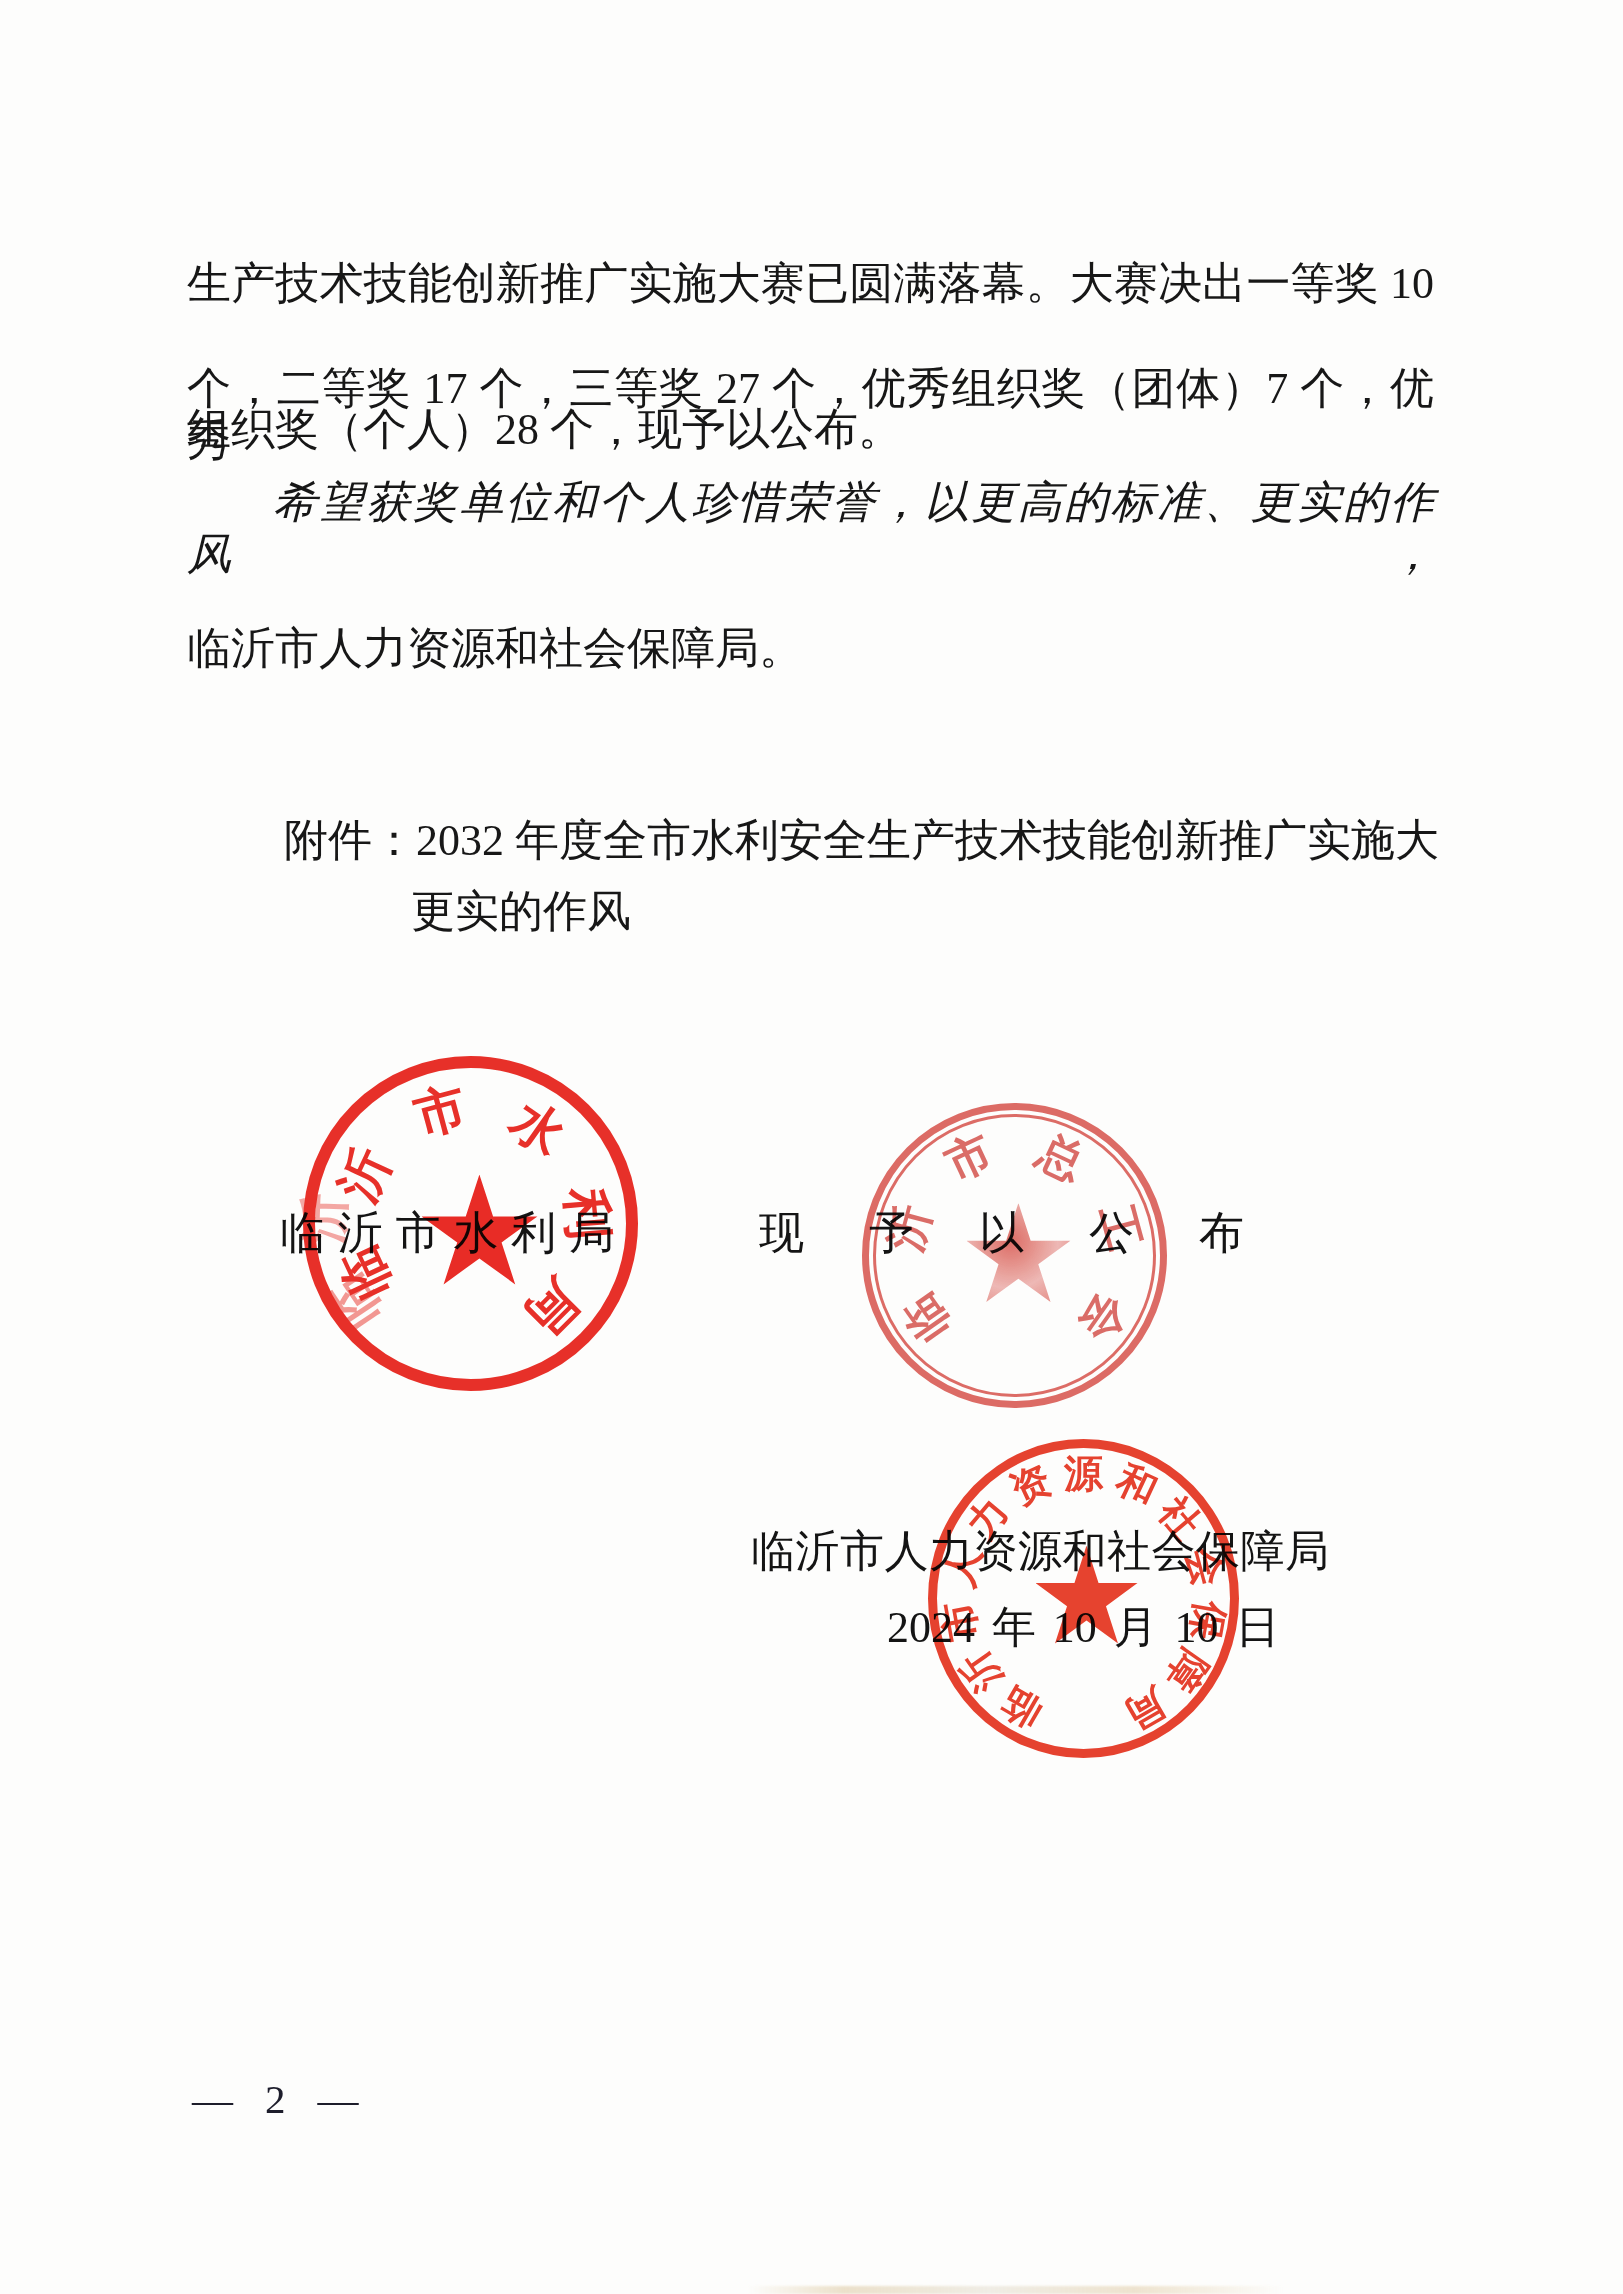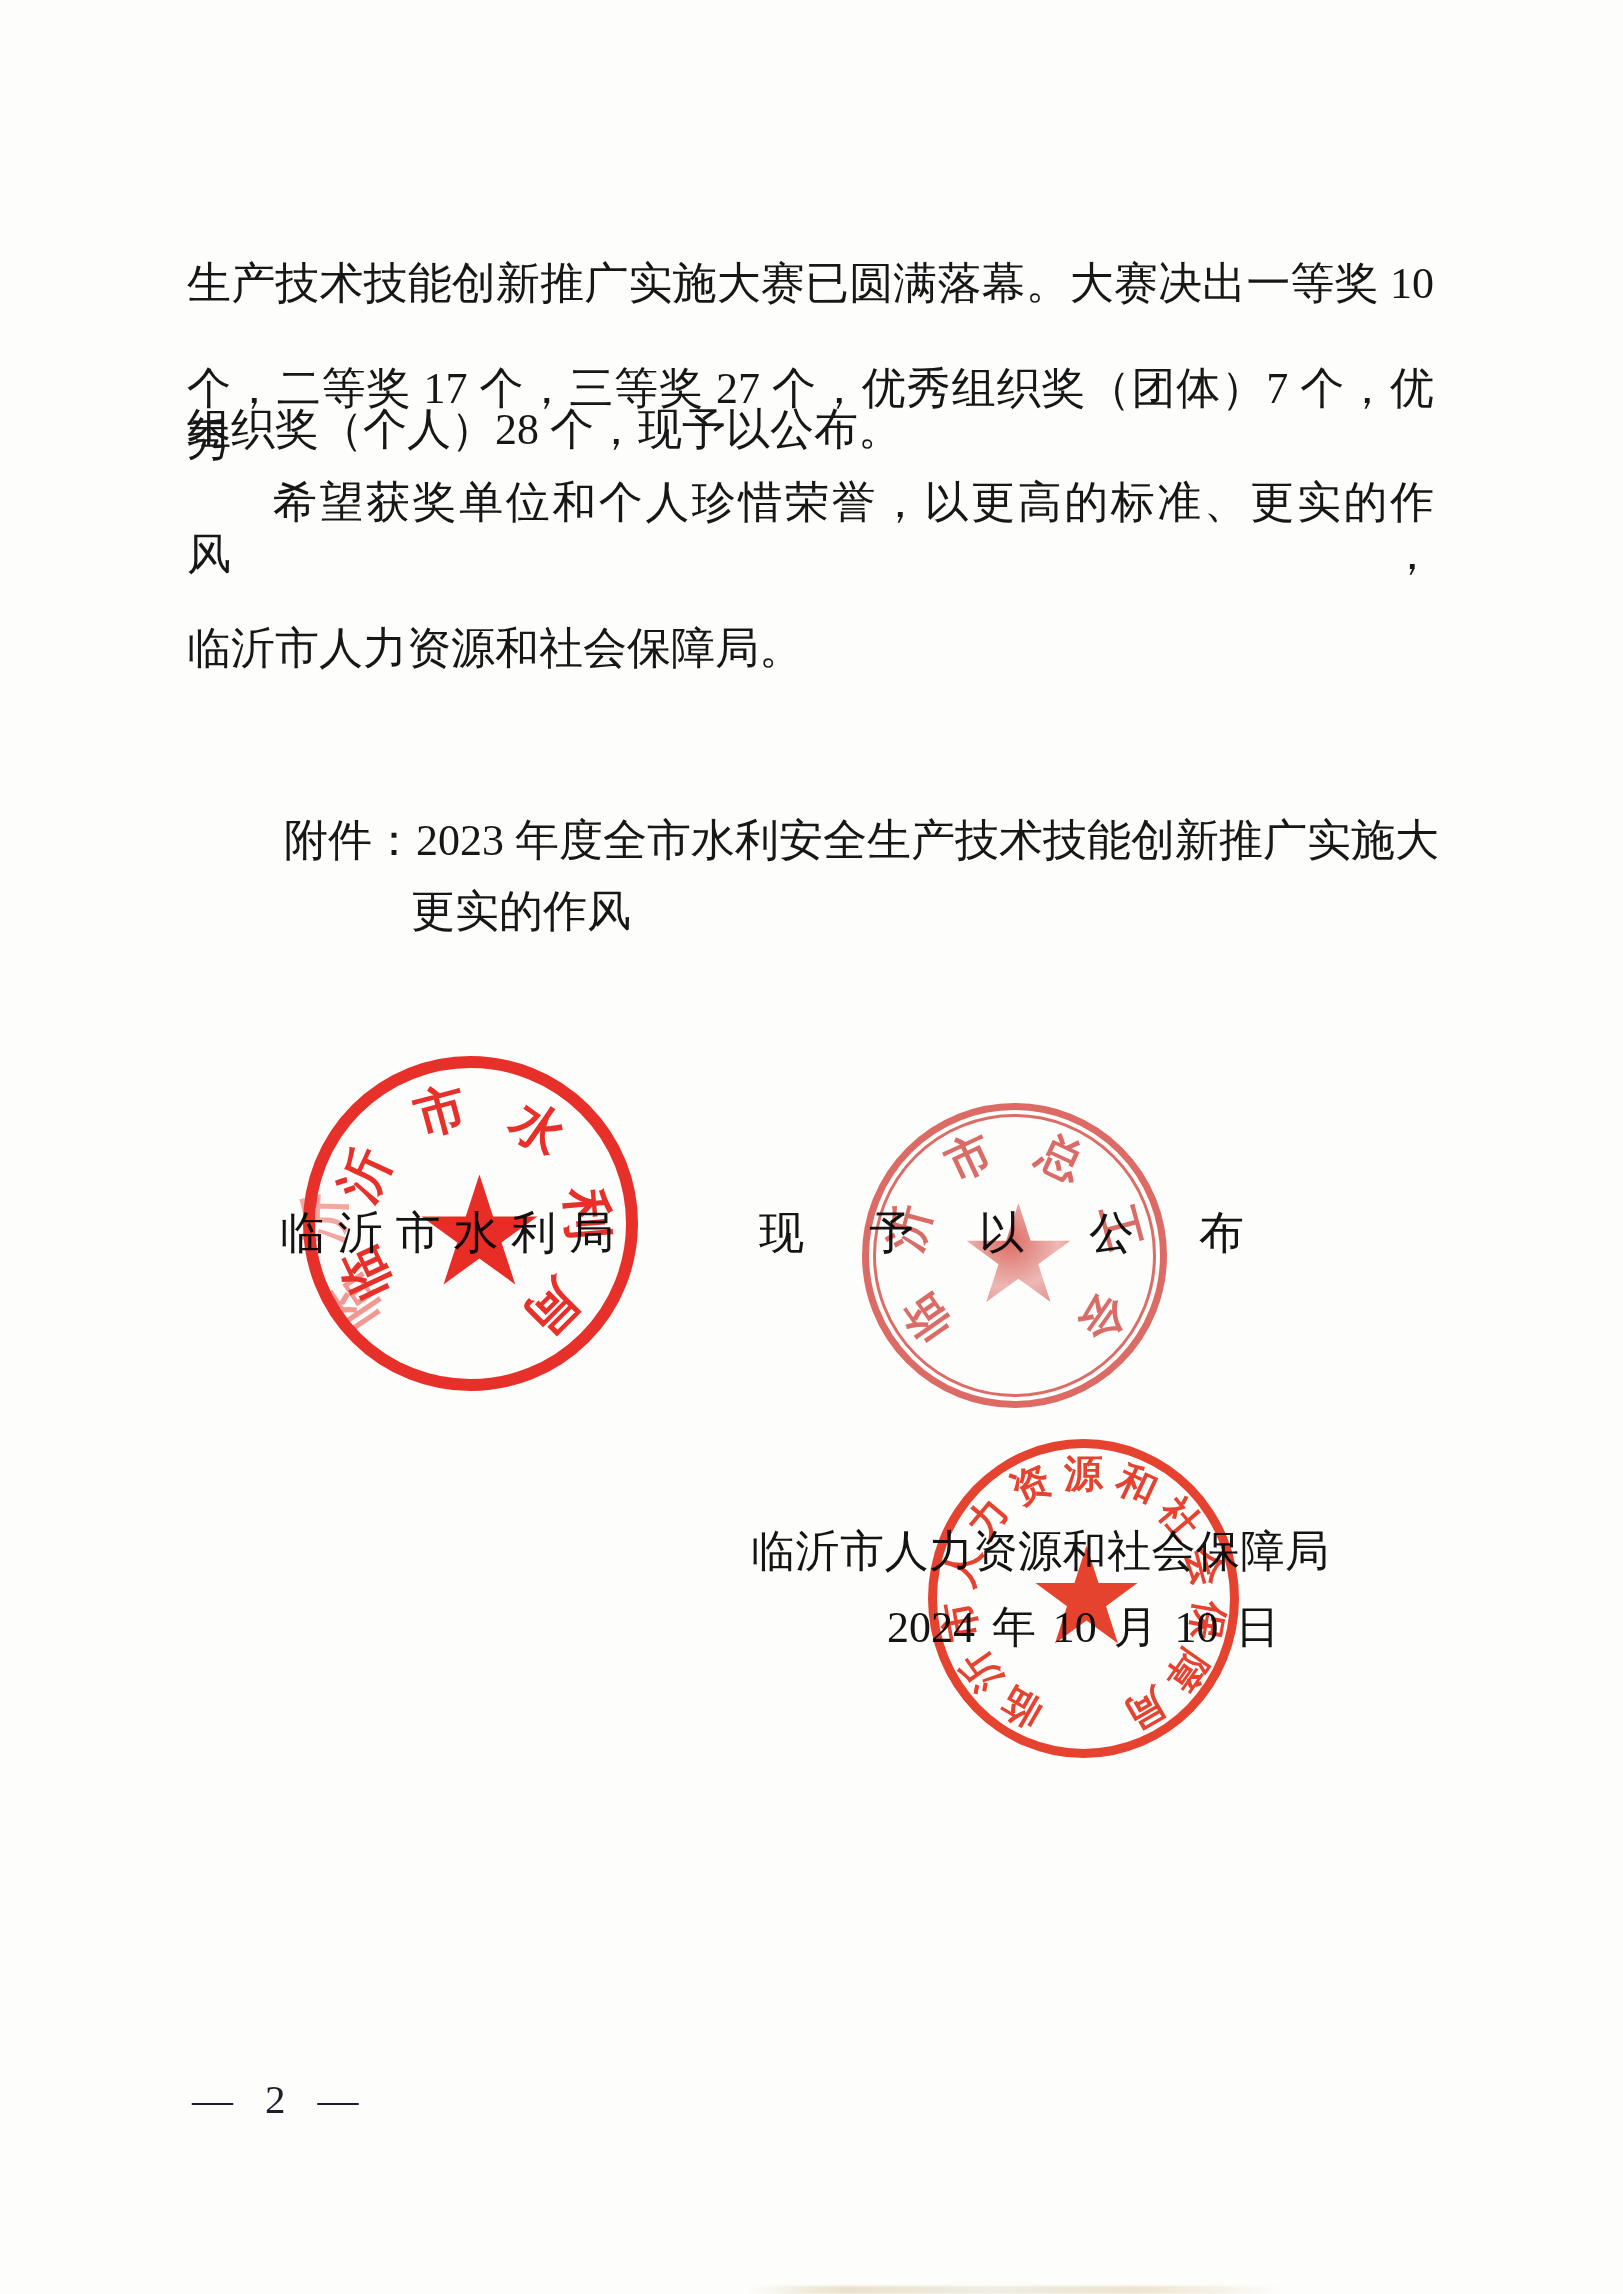--- a/index.html
+++ b/index.html
@@ -19,21 +19,21 @@
     font-size:44px;line-height:1.18;
     letter-spacing:0px;
     white-space:nowrap;
     color:#171717;
   }
   .tline.just{
     white-space:normal;
     text-align:justify;
     text-align-last:justify;
   }
-  .indent2{ text-indent:86px; }
+  .indent2{ text-indent:86px;font-style:italic; }
   .attach{ width:auto; }
   
   .sig{
     position:absolute;top:1209px;
     font-size:45px;line-height:1.1;
     white-space:nowrap;color:#141414;
     z-index:2;
   }
   .sig-left{ left:280px;letter-spacing:12.8px; }
   .sig-right{ left:759px;letter-spacing:65px; }
@@ -104,21 +104,21 @@
 <div class="page">
 
   <div class="tline just" style="top:258px;">生产技术技能创新推广实施大赛已圆满落幕。大赛决出一等奖 10</div>
   <div class="tline just" style="top:331px;margin-top:32px;">个，二等奖 17 个，三等奖 27 个，优秀组织奖（团体）7 个，优秀</div>
   <div class="tline" style="top:404px;">组织奖（个人）28 个，现予以公布。</div>
 
   <div class="tline just indent2" style="top:477px;">希望获奖单位和个人珍惜荣誉，以更高的标准、更实的作风，</div>
   <div class="tline" style="top:623px;">临沂市人力资源和社会保障局。</div>
 
   <div class="tline attach" style="left:284px;top:815px;">
-    <span>附件：</span><span>2023 年度全市水利安全生产技术技能创新推广实施大</span>
+    <span>附件：</span><span>2032 年度全市水利安全生产技术技能创新推广实施大</span>
   </div>
   <div class="tline attach" style="left:411px;top:886px;">更实的作风</div>
 
   <div class="sig sig-left">临沂市水利局</div>
   <div class="sig sig-right">现予以公布</div>
 
   <div class="closing-org">临沂市人力资源和社会保障局</div>
   <div class="closing-date">2024 年 10 月 10 日</div>
 
   <div class="seal" id="seal1">

